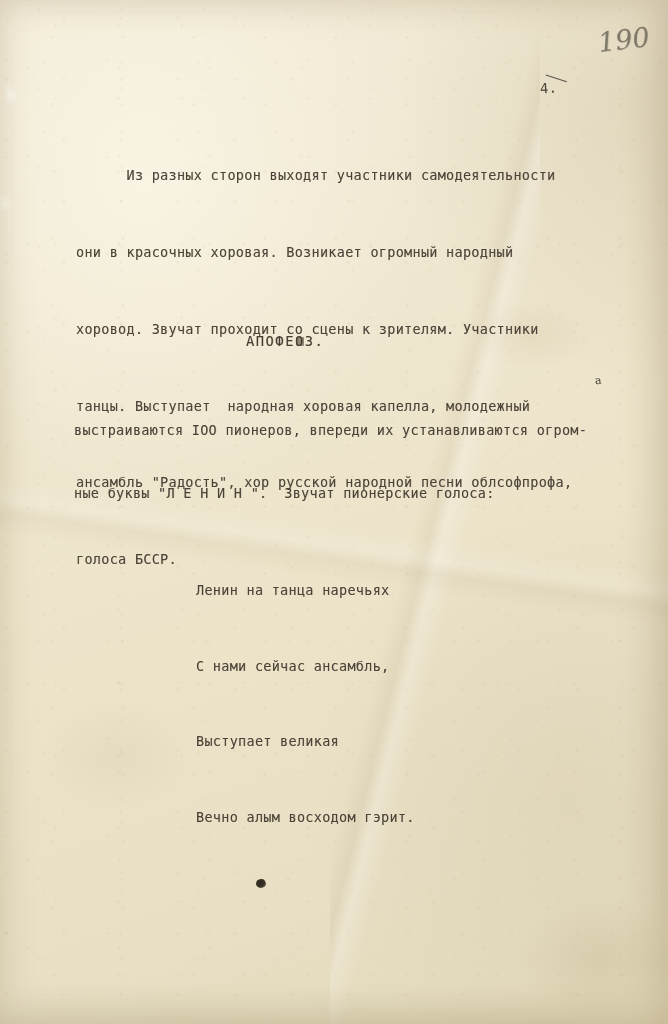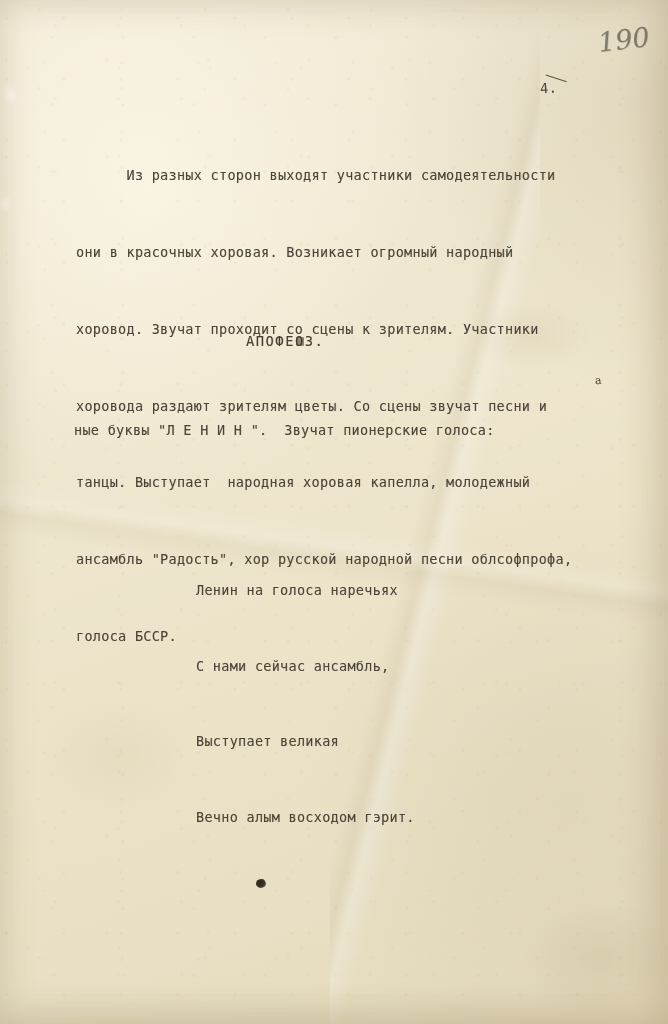--- a/index.html
+++ b/index.html
@@ -221,38 +221,38 @@
   <div class="tear"></div>
   <div class="tear2"></div>
 
   <div id="folio">190</div>
   <div id="top-mark">4.</div>
 
   <div id="body-text" class="typed">
     <p class="para">      Из разных сторон выходят участники самодеятельности</p>
     <p class="para">они в красочных хоровая. Возникает огромный народный</p>
     <p class="para">хоровод. Звучат проходит со сцены к зрителям. Участники</p>
-    <p class="para">хоровода раздают зрителям цветы. Со сцены звучат песни и</p>
     <p class="para">танцы. Выступает  народная хоровая капелла, молодежный</p>
     <p class="para">ансамбль "Радость", хор русской народной песни облсофпрофа,</p>
     <p class="para">голоса БССР.</p>
   </div>
 
   <div class="heading"><span>АПОФЕ</span><span class="strike-over">О</span><span>З.</span></div>
 
   <div id="apotheosis-para" class="typed">
+    <p class="para">выстраиваются IОО пионеров, впереди их устанавливаются огром-</p>
     <p class="para">ные буквы "Л Е Н И Н ".  Звучат пионерские голоса:</p>
   </div>
 
   <div id="insert-a">а</div>
 
   <div id="verses" class="typed">
 
     <div class="stanza">
-      <p class="para">Ленин на голоса наречьях</p>
+      <p class="para">Ленин на танца наречьях</p>
       <p class="para">С нами сейчас ансамбль,</p>
       <p class="para">Выступает великая</p>
       <p class="para">Вечно алым восходом гэрит.</p>
     </div>
 
     <div class="stanza">
       
       
       
       

